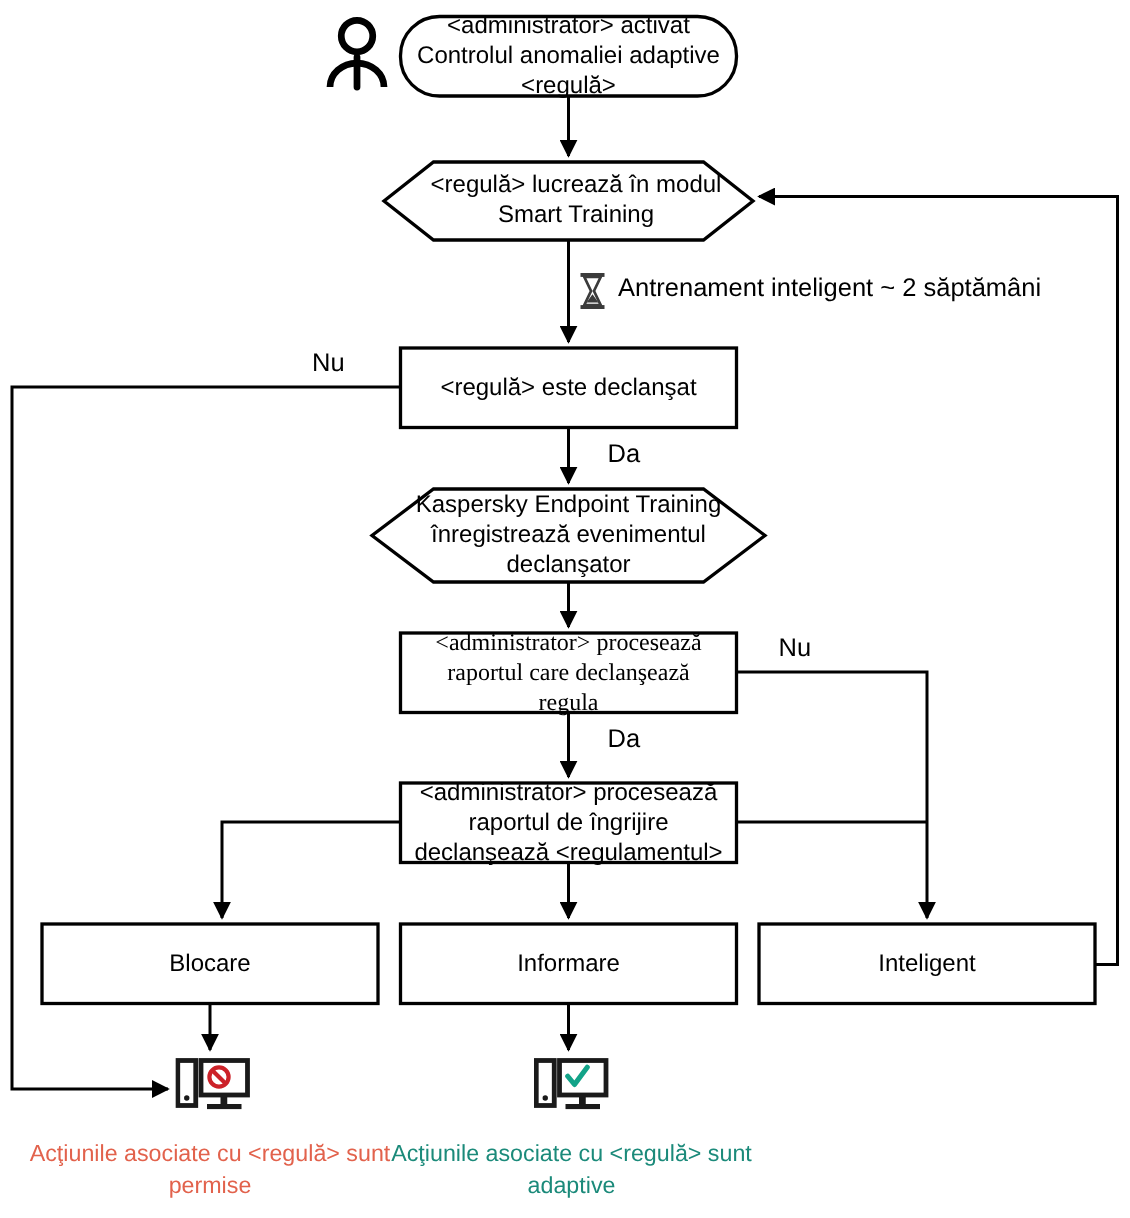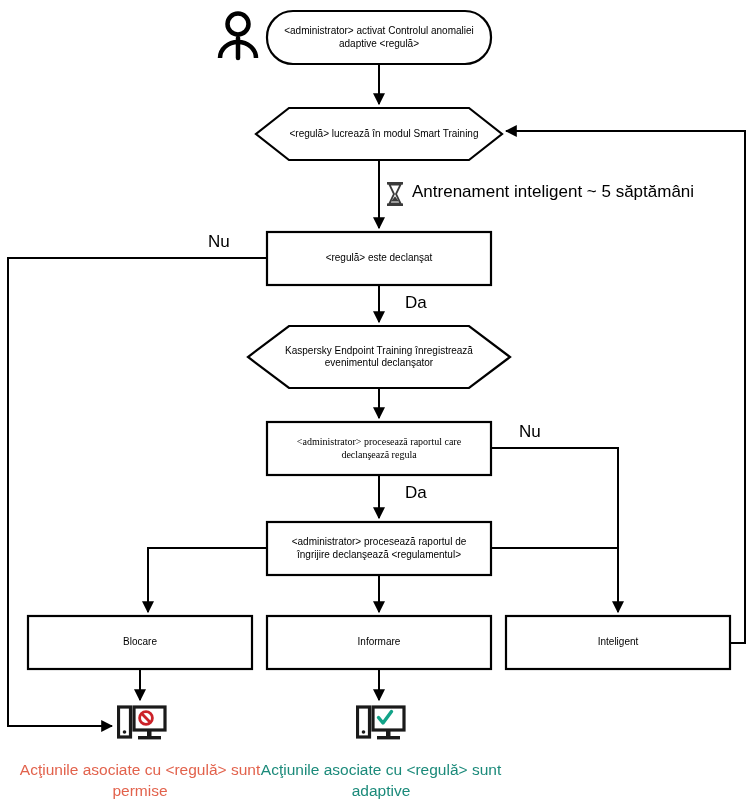--- a/index.html
+++ b/index.html
@@ -27,21 +27,21 @@
   .node-text {
     position: absolute;
     display: flex;
     align-items: center;
     justify-content: center;
     text-align: center;
     color: #000000;
     line-height: 1.25;
     pointer-events: none;
   }
-  .t-small { font-size: 10px; }
+  .t-small { font-size: 16px; }
   .free-label {
     position: absolute;
     color: #000000;
     font-size: 17px;
     white-space: nowrap;
   }
   .caption {
     position: absolute;
     text-align: center;
     font-size: 15.5px;
@@ -134,21 +134,21 @@
   <div class="node-text t-small" style="left:277px; top:422px; width:204px; height:53px;font-family:Liberation Serif, serif;">&lt;administrator&gt; procesează raportul care declanşează regula</div>
 
   <div class="node-text t-small" style="left:275px; top:522px; width:208px; height:53px;">&lt;administrator&gt; procesează raportul de îngrijire declanşează &lt;regulamentul&gt;</div>
 
   <div class="node-text t-small" style="left:28px; top:616px; width:224px; height:53px;">Blocare</div>
 
   <div class="node-text t-small" style="left:267px; top:616px; width:224px; height:53px;text-align:right;">Informare</div>
 
   <div class="node-text t-small" style="left:506px; top:616px; width:224px; height:53px;">Inteligent</div>
 
-  <div class="free-label" style="left:412px; top:182px;">Antrenament inteligent ~ 5 săptămâni</div>
+  <div class="free-label" style="left:412px; top:182px;">Antrenament inteligent ~ 2 săptămâni</div>
 
   <div class="free-label" style="left:208px; top:232px;">Nu</div>
 
   <div class="free-label" style="left:405px; top:293px;">Da</div>
 
   <div class="free-label" style="left:519px; top:422px;">Nu</div>
 
   <div class="free-label" style="left:405px; top:483px;">Da</div>
 
   <div class="icon-abs" style="left:117px; top:705px; width:50px; height:42px;">

